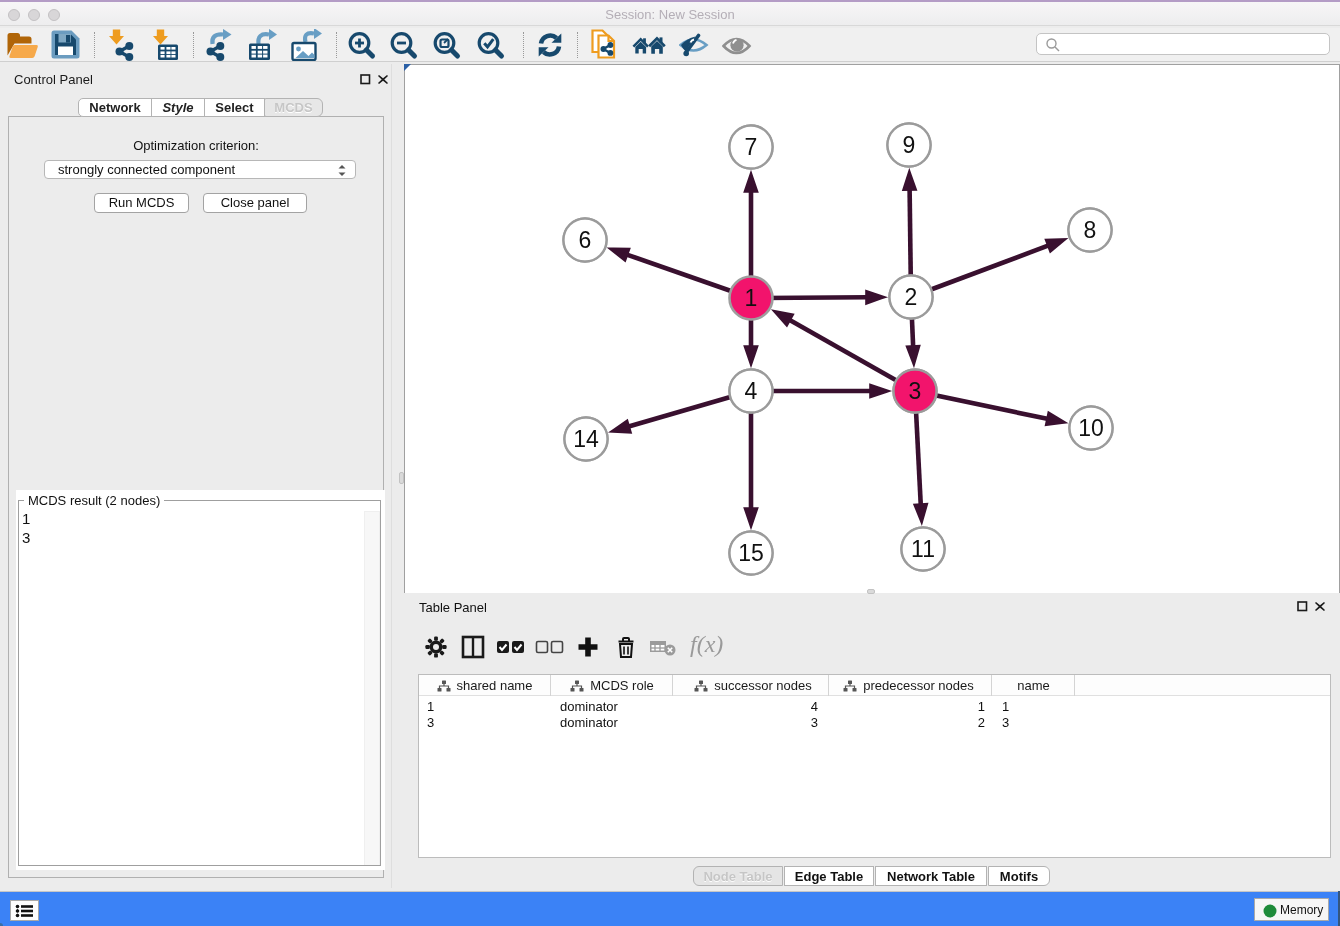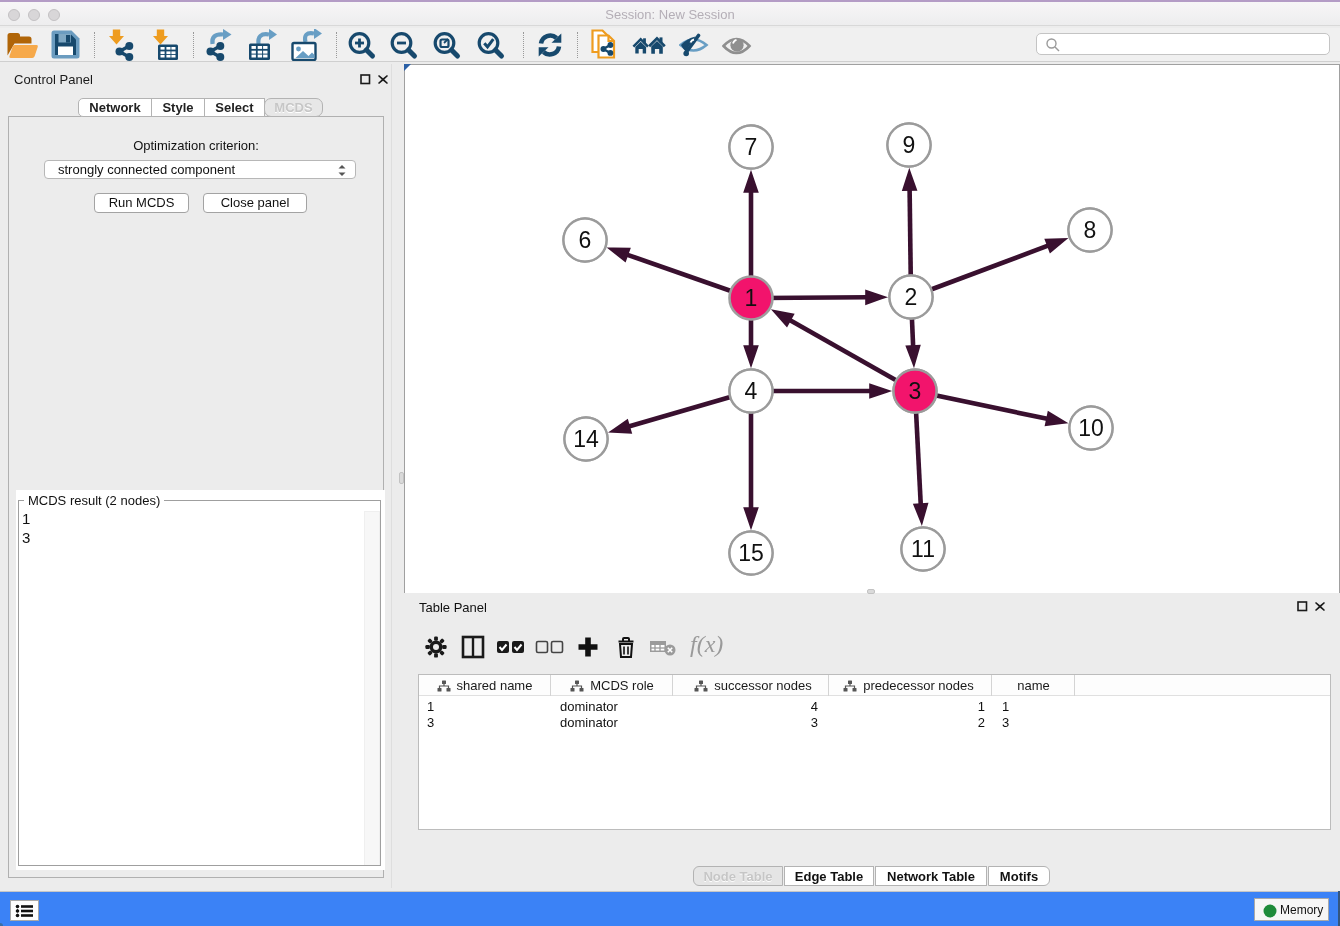--- a/index.html
+++ b/index.html
@@ -31,21 +31,21 @@
 #mcds-scroll { position:absolute; left:348px; top:21px; width:16px; height:355px; background:#f7f7f7; border:1px solid #efefef; }
 
 
 #netwin { left:404px; top:64px; width:936px; height:529px; border:1px solid #a0a0a0; border-bottom:none; background:#fff; }
 #nettitle { position:absolute; left:0; top:0; width:100%; height:21px; background:linear-gradient(#f8f8f8,#d9d9d9); border-bottom:1px solid #b3b3b3; }
 #nettitle .txt { position:absolute; width:100%; text-align:center; top:3px; font-weight:bold; font-size:13px; color:#222; }
 
 
 #tp-title { left:419px; top:600px; font-size:13px; }
 #tp-toolbar { left:418px; top:626px; width:912px; height:42px; }
-#table-box { left:418px; top:674px; width:913px; height:156px; border:1px solid #bcbcbc; background:#fff; }
+#table-box { left:418px; top:674px; width:913px; height:184px; border:1px solid #bcbcbc; background:#fff; }
 #thead { position:absolute; left:0; top:0; width:100%; height:21px; background:#fdfdfd; border-bottom:1px solid #e0e0e0; }
 .thcol { position:absolute; top:0; height:21px; border-right:1px solid #d4d4d4; font-size:13px; text-align:center; line-height:21px; color:#1a1a1a; }
 .trow { position:absolute; width:100%; height:16px; font-size:13px; }
 .tcell { position:absolute; }
 .bottab { position:absolute; top:866px; height:20px; background:#fff; border:1px solid #b3b3b3; text-align:center; font-size:13px; line-height:19px; font-weight:bold; }
 .bottab.dis { background:#e5e5e5; color:#c6c6c6; text-shadow:0 1px 0 #fdfdfd; border-top-left-radius:6px; border-bottom-left-radius:6px; }
 
 
 #statusbar { left:0; top:891px; width:1340px; height:35px; background:#3b82f6; border-top:1px solid #c6c6c6; }
 #listbtn { position:absolute; left:10px; top:8px; width:29px; height:21px; background:#fdfdfd; border:1px solid #a9a9a9; }
@@ -206,23 +206,23 @@
 
 <div class="abs" id="cp-title">Control Panel</div>
 <svg class="abs" style="left:360px;top:74px" width="11" height="11" viewBox="0 0 11 11">
     <rect x="1" y="1" width="8.5" height="8.5" fill="none" stroke="#1a1a1a" stroke-width="1.6"></rect>
   </svg>
 <svg class="abs" style="left:377px;top:74px" width="12" height="11" viewBox="0 0 12 11">
     <path d="M2 1 L6 4.2 L10 1 L11 2 L7.3 5.5 L11 9 L10 10 L6 6.8 L2 10 L1 9 L4.7 5.5 L1 2 z" fill="#1a1a1a"></path>
   </svg>
 <div class="abs" id="cp-box"></div>
 <div class="tab" style="left:78px; width:74px; border-radius:5px 0 0 5px;">Network</div>
-<div class="tab" style="left:151px; width:54px;">Style</div>
+<div class="tab" style="left:151px; width:54px;font-style:italic;">Style</div>
 <div class="tab" style="left:204px; width:61px;">Select</div>
-<div class="tab dis" style="left:264px; width:59px;border-radius:7px;">MCDS</div>
+<div class="tab dis" style="left:264px; width:59px;">MCDS</div>
 <div class="abs" id="optlabel">Optimization criterion:</div>
 <div class="abs" id="combo">strongly connected component
   <svg style="position:absolute; right:8px; top:3px;" width="10" height="13" viewBox="0 0 10 13">
     <path d="M1.5 4.5 L5 1 L8.5 4.5 Z" fill="#555"></path>
     <path d="M1.5 8.5 L5 12 L8.5 8.5 Z" fill="#555"></path>
   </svg>
 </div>
 <div class="btn" style="left:94px; top:193px; width:95px;">Run MCDS</div>
 <div class="btn" style="left:203px; top:193px; width:104px;">Close panel</div>
 <div class="abs" id="mcds-panel">

